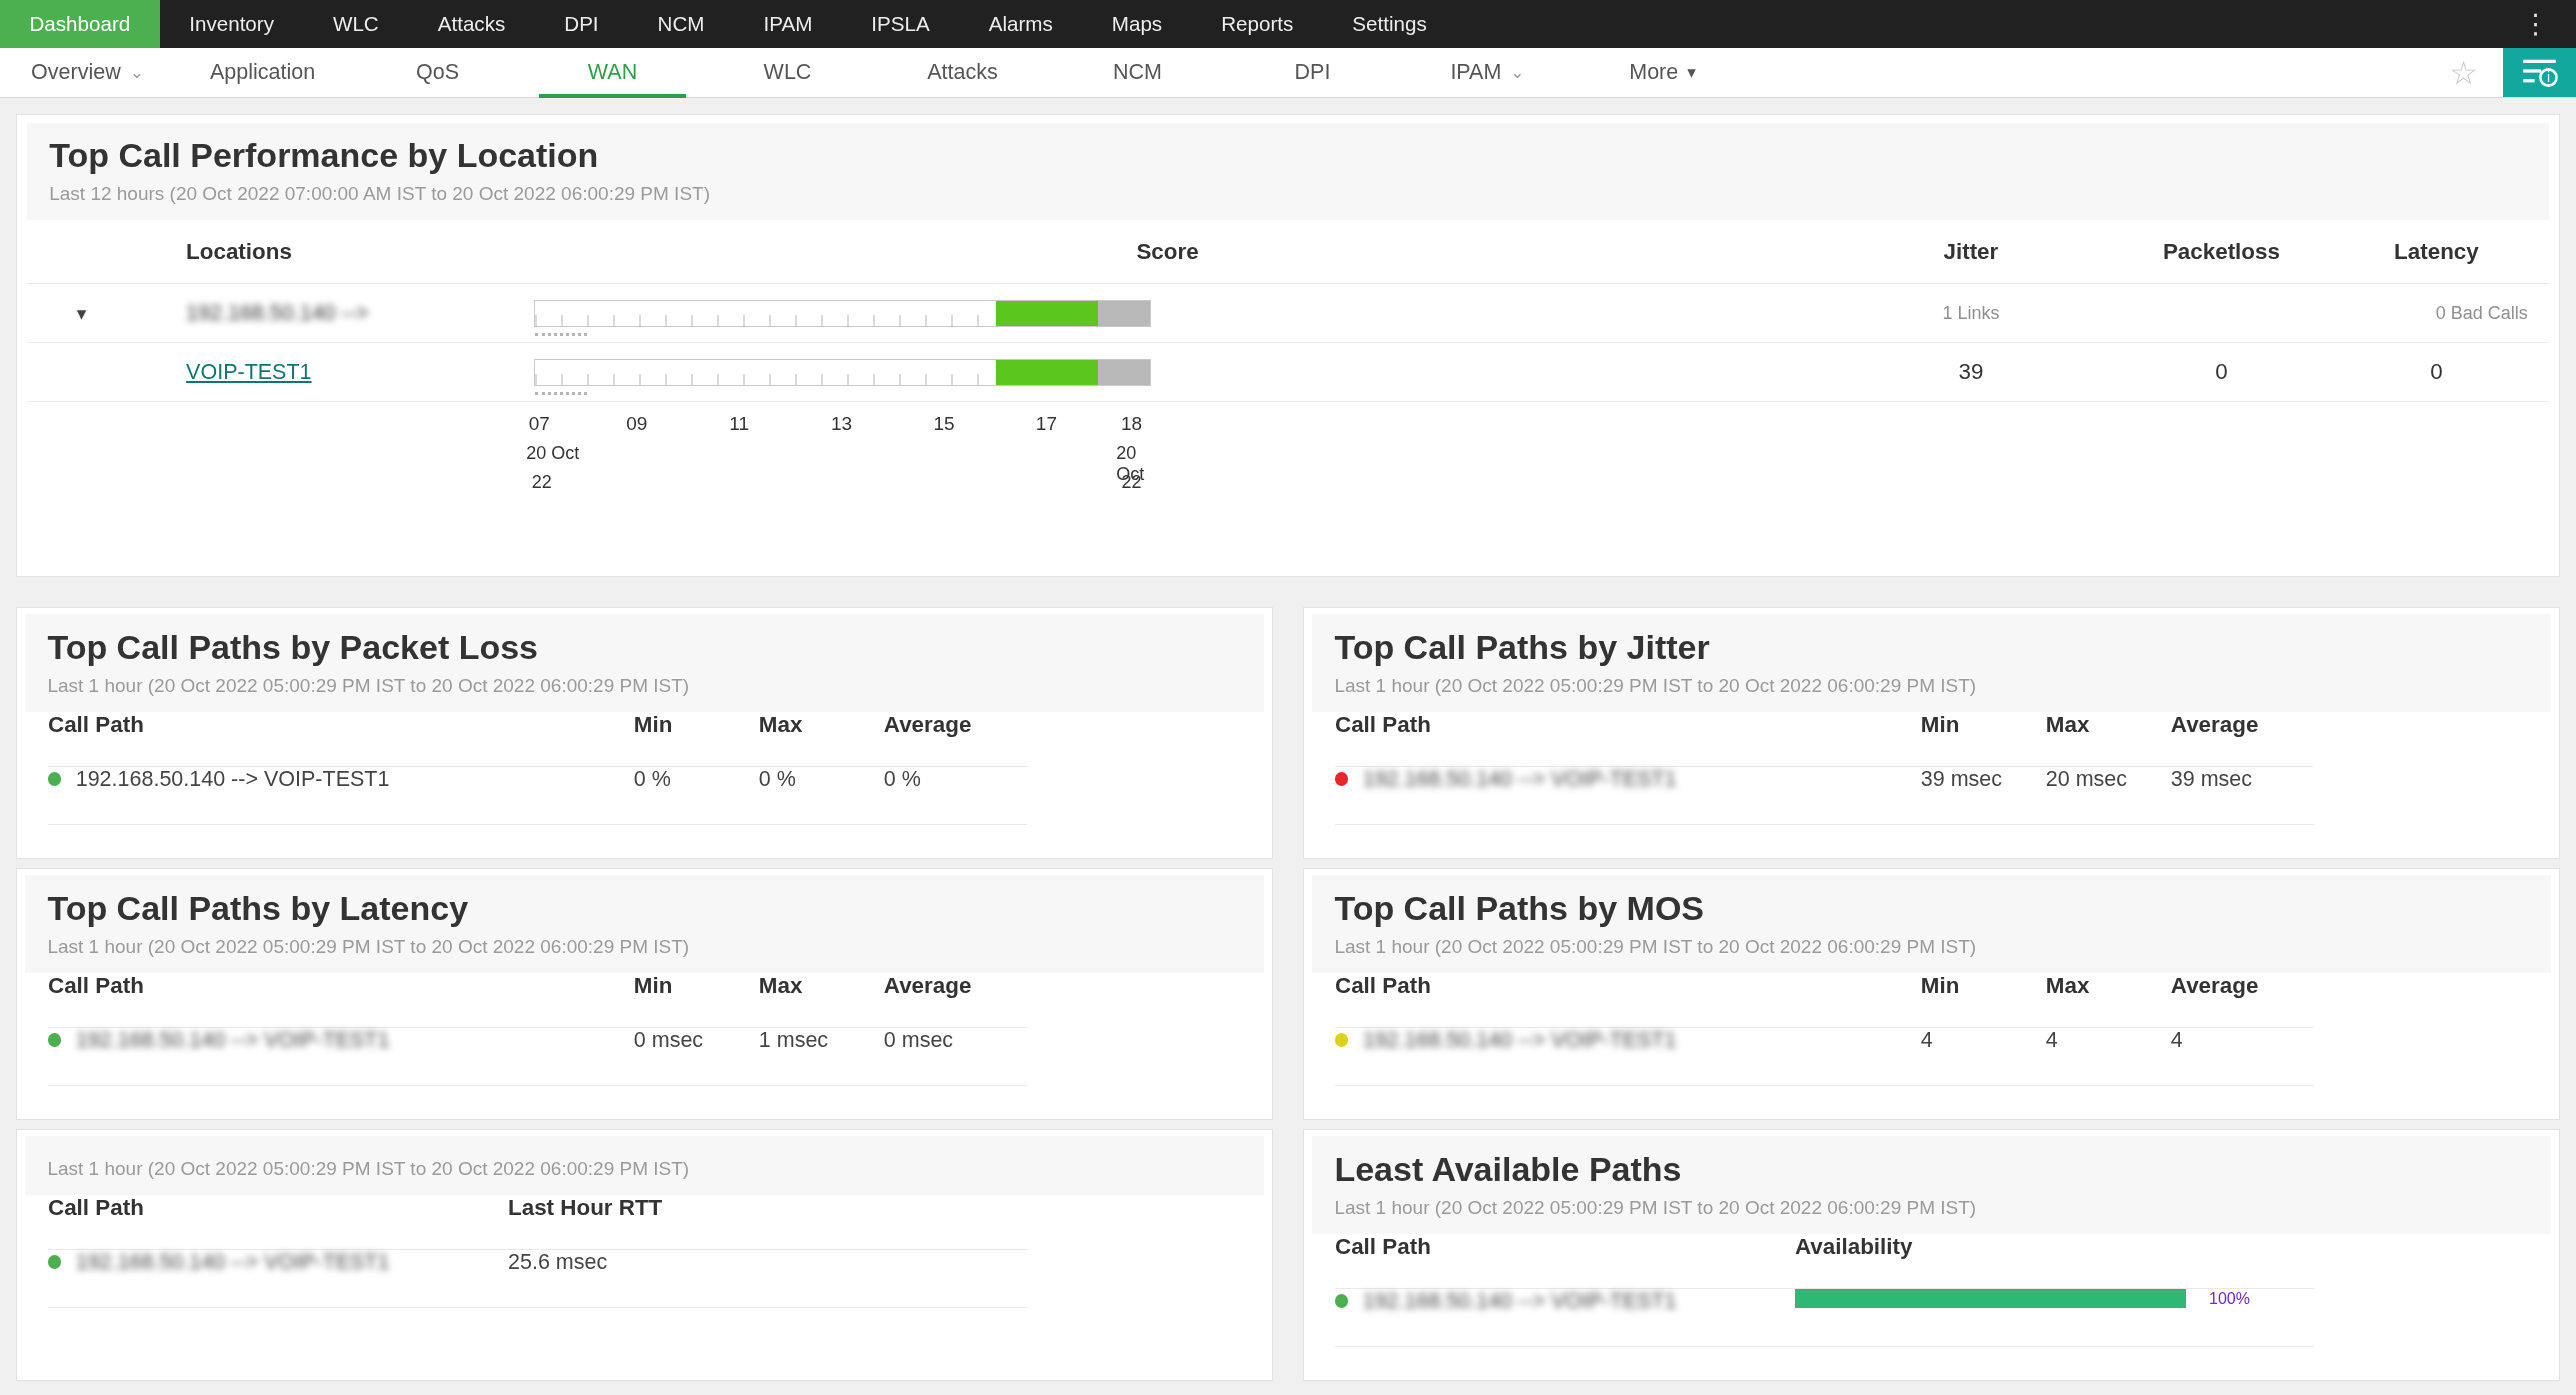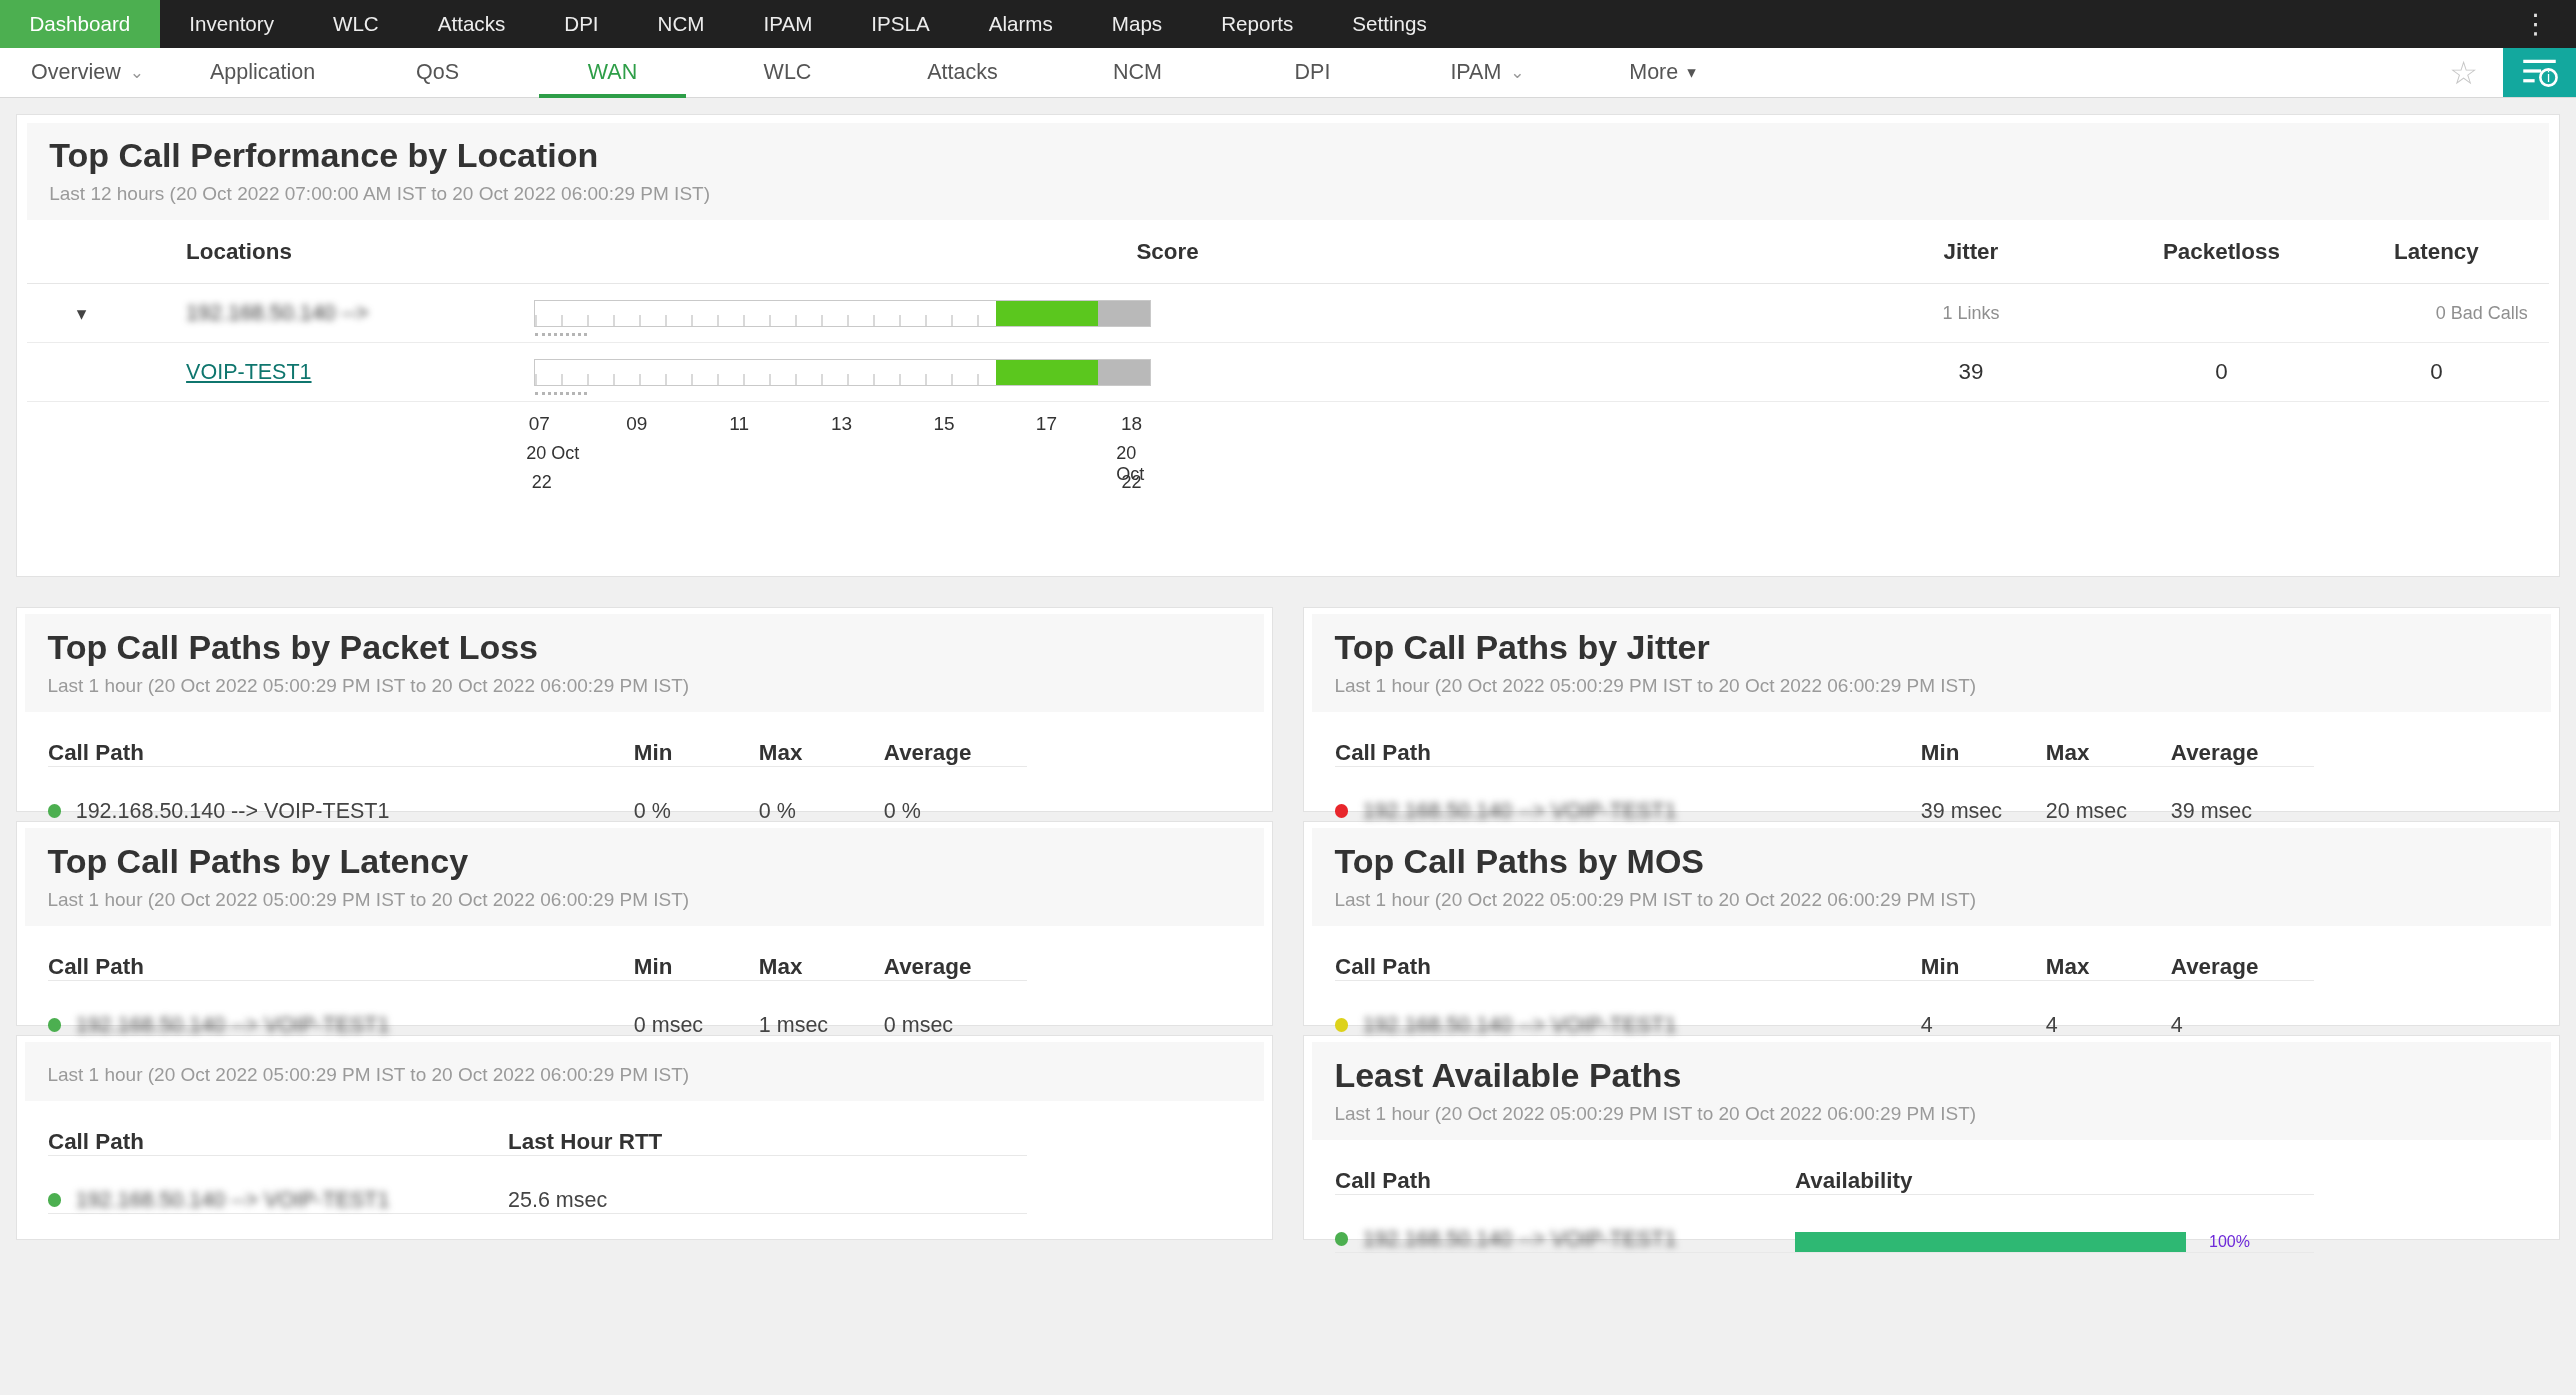--- a/index.html
+++ b/index.html
@@ -59,23 +59,23 @@
   .axis-row { padding:0 14.3px; }
   .axis-wrap { position:relative; margin-left:492px; width:617px; height:134px; font-size:19px; color:#333; }
   .axis-tick { position:absolute; top:10.7px; transform:translateX(-50%); }
   .t0{left:1%}.t1{left:16.8%}.t2{left:33.4%}.t3{left:50%}.t4{left:66.6%}.t5{left:83.2%}.t6{left:97%}
   .axis-date { position:absolute; transform:translateX(-50%); font-size:18px; color:#333; }
   .d-left1{left:3.2%;top:41px}.d-left2{left:1.4%;top:70px}
   .d-right1{left:96.8%;top:41px}.d-right2{left:97%;top:70px}
 
   
   .grid { display:grid; grid-template-columns:1fr 1fr; column-gap:30px; row-gap:9px; }
-  .card { height:205px; padding:6.3px 8px 0; }
+  .card { height:252px; padding:6.3px 8px 0; }
   .ptable { margin-left:23px; width:79%; }
-  .prow { display:flex; align-items:flex-end; height:58px; border-bottom:0.9px solid #e8e8e8; font-size:21.5px; color:#444; }
+  .prow { display:flex; align-items:flex-start; height:58px; border-bottom:0.9px solid #e8e8e8; font-size:21.5px; color:#444; }
   .phead { height:55px; }
   .phead > div { font-weight:700; color:#333; font-size:22.4px; }
   .c-path { flex:1; display:flex; align-items:center; gap:14.3px; min-width:0; }
   .c-min,.c-max { width:125px; }
   .c-avg { width:143px; }
   .c-path2 { width:47%; display:flex; align-items:center; gap:14.3px; }
   .c-rtt { flex:1; }
   .c-avail { flex:1; display:flex; align-items:center; gap:23px; }
   .dot { width:13.4px; height:13.4px; border-radius:50%; flex:none; }
   .path-text { white-space:nowrap; }

